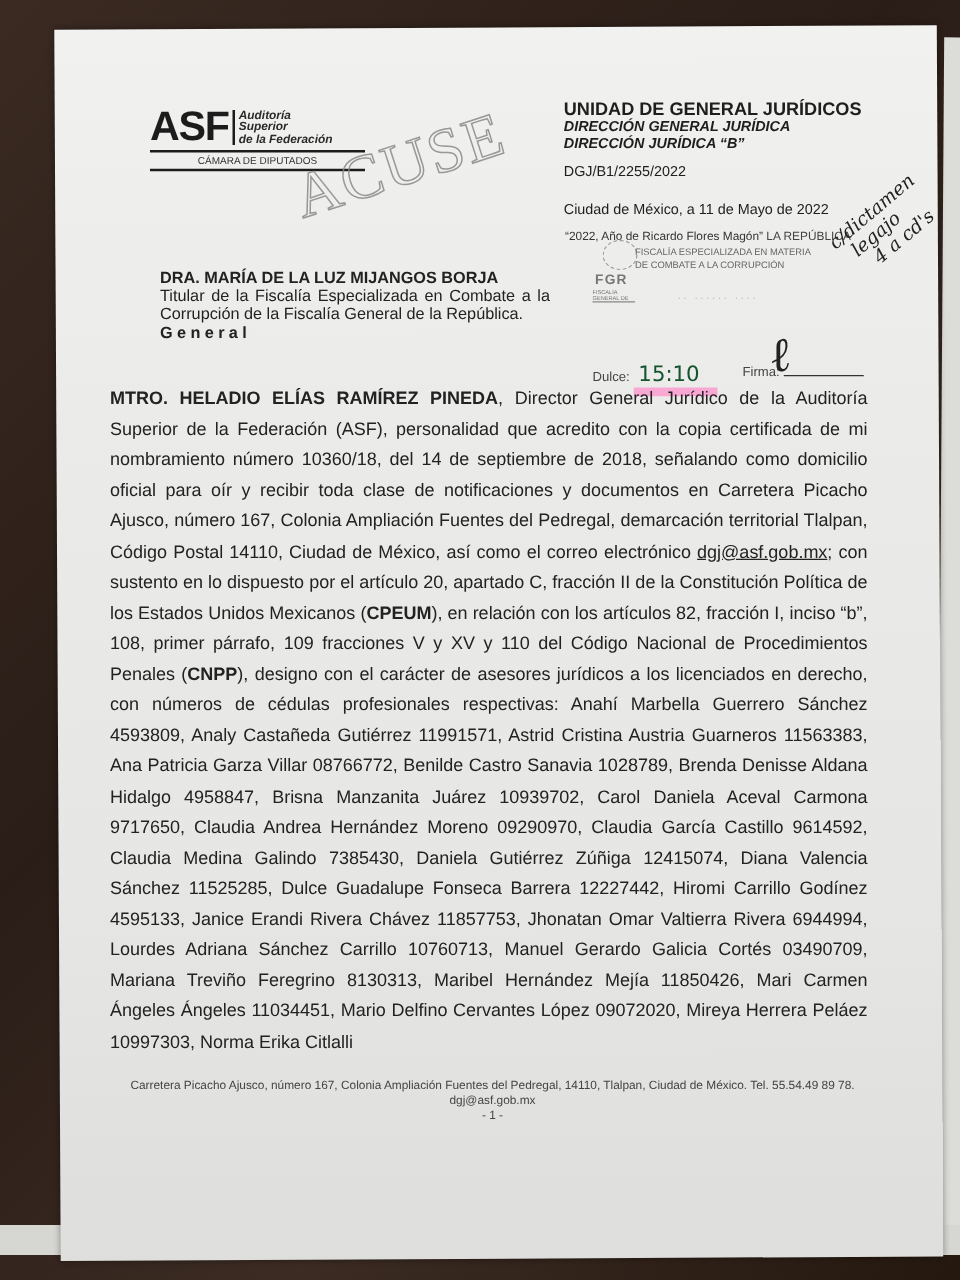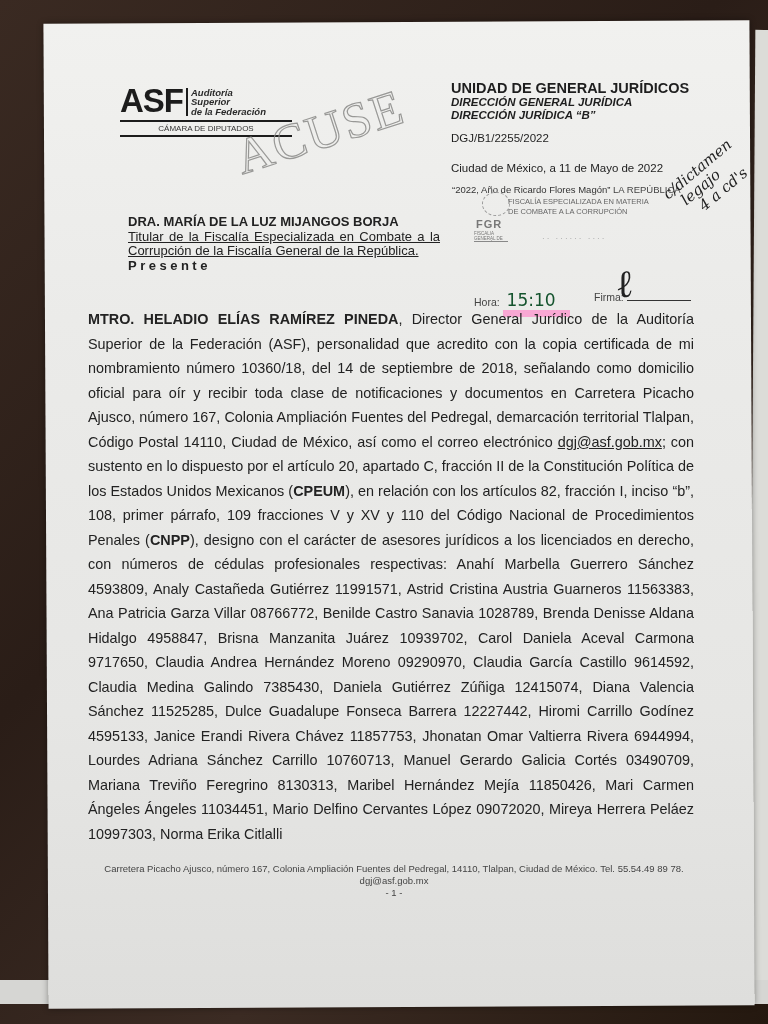--- a/index.html
+++ b/index.html
@@ -62,21 +62,21 @@
     font-family:"DejaVu Serif", serif; font-style:italic; font-size:15px; line-height:16px;
     transform: rotate(-40deg); transform-origin:left top;
   }
   .hw-sig {
     position:absolute; left:616px; top:262px; font-family:"DejaVu Serif", serif; font-style:italic;
     font-size:38px; color:#222; transform: rotate(-10deg);
   }
   
   .addr { position:absolute; left:128px; top:215px; width:312px; color:#222; font-size:13px; line-height:14.5px; }
   .addr .name { font-weight:bold; font-size:13px; }
-  .addr .role { text-align:justify;text-decoration:underline; }
+  .addr .role { text-align:justify; }
   .addr .presente { font-weight:bold; letter-spacing:3.5px; }
   
   .body-text {
     position:absolute; left:88px; top:307px; width:606px;
     font-size:14.4px; line-height:24.5px; color:#222; text-align:justify;
   }
   .body-text b { font-weight:bold; }
   .body-text u { text-decoration:underline; }
   .footer {
     position:absolute; left:86px; top:863px; width:616px; text-align:center;
@@ -124,38 +124,38 @@
   <div class="lines">
     <div>FISCALÍA ESPECIALIZADA EN MATERIA</div>
     <div>DE COMBATE A LA CORRUPCIÓN</div>
   </div>
   <div class="fgrtxt">FGR</div>
   <div class="fgrsub" style="width:34px;overflow:hidden;height:10px;">FISCALÍA GENERAL DE LA REPÚBLICA</div>
   <div class="blur">·· ······ ····</div>
 </div>
 
 <div class="hora">
-  <span>Hora:</span>
+  <span>Dulce:</span>
   <span class="hv">15:10</span>
 </div>
 <div class="firma">
   <span>Firma:</span>
   <span class="fl"></span>
 </div>
 <div class="hw-sig">ℓ</div>
 <div class="handwriting">
   <div>c/dictamen</div>
   <div style="padding-left:10px;">legajo</div>
   <div style="padding-left:20px;">4 a cd's</div>
 </div>
 
 <div class="addr">
   <div class="name">DRA. MARÍA DE LA LUZ MIJANGOS BORJA</div>
   <div class="role">Titular de la Fiscalía Especializada en Combate a la Corrupción de la Fiscalía General de la República.</div>
-  <div class="presente">Presente</div>
+  <div class="presente">General</div>
 </div>
 
 <div class="body-text"><b>MTRO. HELADIO ELÍAS RAMÍREZ PINEDA</b><span>, Director General Jurídico de la Auditoría Superior de la Federación (ASF), personalidad que acredito con la copia certificada de mi nombramiento número 10360/18, del 14 de septiembre de 2018, señalando como domicilio oficial para oír y recibir toda clase de notificaciones y documentos en Carretera Picacho Ajusco, número 167, Colonia Ampliación Fuentes del Pedregal, demarcación territorial Tlalpan, Código Postal 14110, Ciudad de México, así como el correo electrónico </span><u>dgj@asf.gob.mx</u><span>; con sustento en lo dispuesto por el artículo 20, apartado C, fracción II de la Constitución Política de los Estados Unidos Mexicanos (</span><b>CPEUM</b><span>), en relación con los artículos 82, fracción I, inciso “b”, 108, primer párrafo, 109 fracciones V y XV y 110 del Código Nacional de Procedimientos Penales (</span><b>CNPP</b><span>), designo con el carácter de asesores jurídicos a los licenciados en derecho, con números de cédulas profesionales respectivas: Anahí Marbella Guerrero Sánchez 4593809, Analy Castañeda Gutiérrez 11991571, Astrid Cristina Austria Guarneros 11563383, Ana Patricia Garza Villar 08766772, Benilde Castro Sanavia 1028789, Brenda Denisse Aldana Hidalgo 4958847, Brisna Manzanita Juárez 10939702, Carol Daniela Aceval Carmona 9717650, Claudia Andrea Hernández Moreno 09290970, Claudia García Castillo 9614592, Claudia Medina Galindo 7385430, Daniela Gutiérrez Zúñiga 12415074, Diana Valencia Sánchez 11525285, Dulce Guadalupe Fonseca Barrera 12227442, Hiromi Carrillo Godínez 4595133, Janice Erandi Rivera Chávez 11857753, Jhonatan Omar Valtierra Rivera 6944994, Lourdes Adriana Sánchez Carrillo 10760713, Manuel Gerardo Galicia Cortés 03490709, Mariana Treviño Feregrino 8130313, Maribel Hernández Mejía 11850426, Mari Carmen Ángeles Ángeles 11034451, Mario Delfino Cervantes López 09072020, Mireya Herrera Peláez 10997303, Norma Erika Citlalli</span></div>
 
 <div class="footer">
   <div>Carretera Picacho Ajusco, número 167, Colonia Ampliación Fuentes del Pedregal, 14110, Tlalpan, Ciudad de México. Tel. 55.54.49 89 78.</div>
   <div>dgj@asf.gob.mx</div>
   <div>- 1 -</div>
 </div>
 

